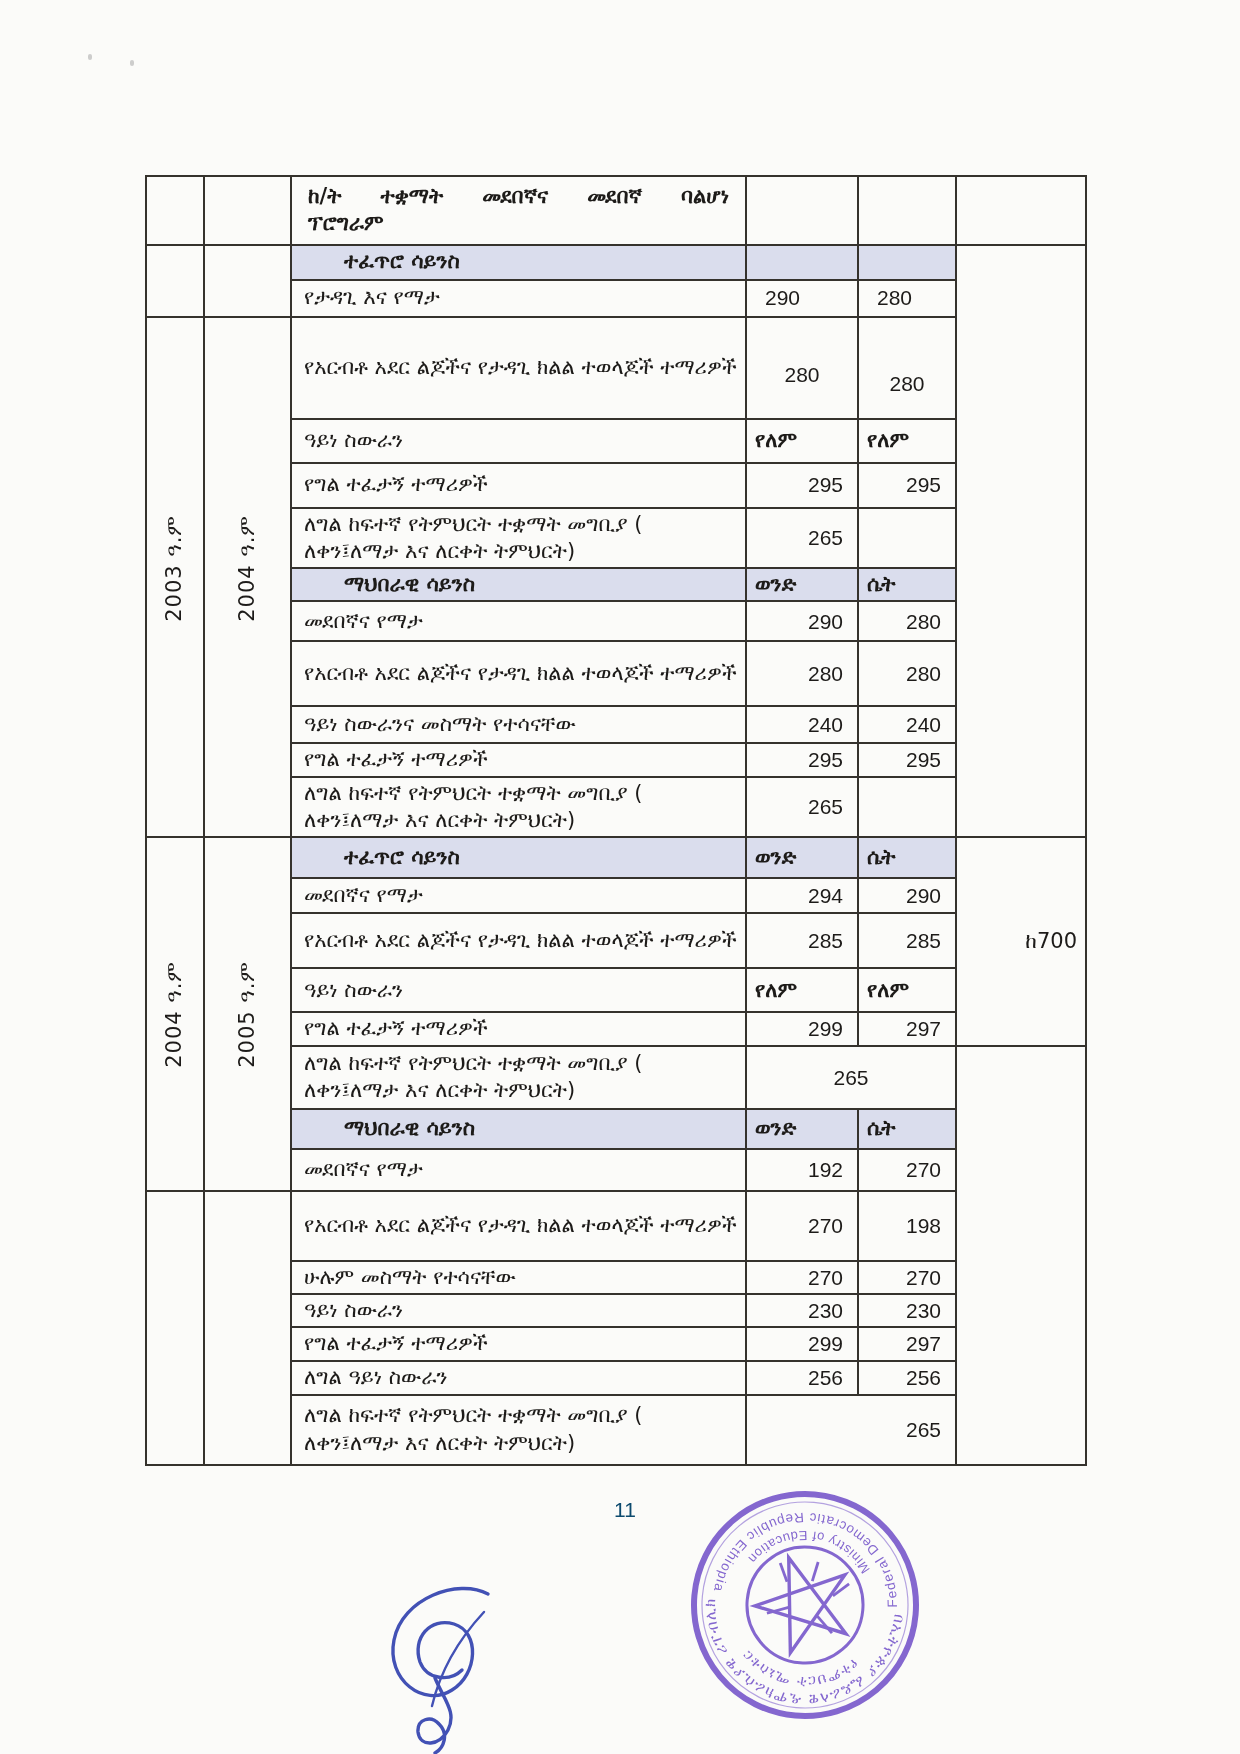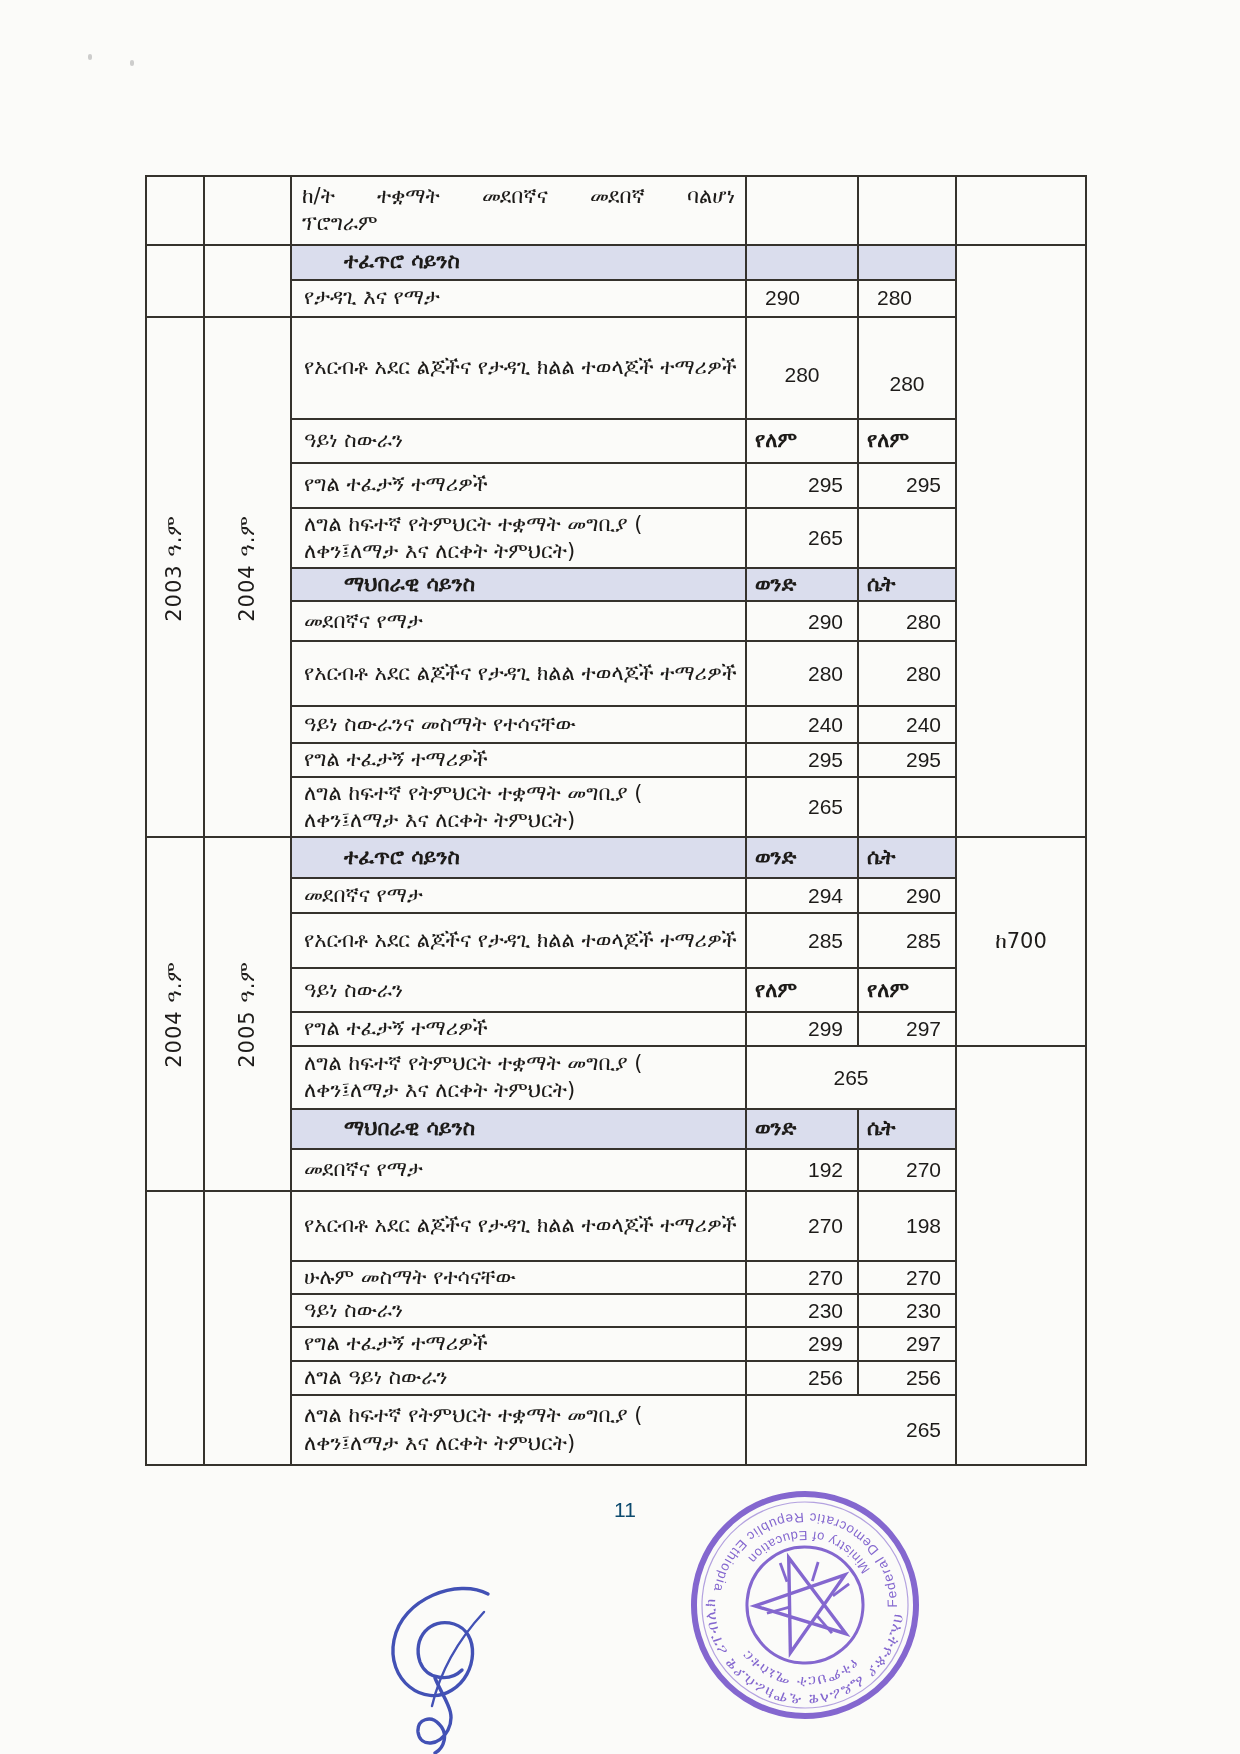--- a/index.html
+++ b/index.html
@@ -22,31 +22,31 @@
     overflow:hidden;
   }
   .num{font-size:25px;font-family:"Liberation Sans","DejaVu Sans",sans-serif;}
   .a-right{text-align:right;padding-right:14px !important;}
   .a-left{text-align:left;padding-left:18px !important;}
   .a-center{text-align:center;}
   .wordval{font-weight:bold;font-size:20px;text-align:left;padding-left:8px !important;}
   .shade{background:#dadded;}
   .sec-title{font-weight:bold;font-size:22px;padding-left:52px !important;}
   .hdr{font-weight:bold;font-size:20px;text-align:left;padding-left:8px !important;}
-  .topic{word-spacing:12px;text-align:justify;padding:6px 10px !important;}
+  .topic{word-spacing:12px;text-align:justify;padding:6px 16px !important;font-weight:bold;}
   .catcell{padding-left:12px !important;}
   .ycell{padding:0 !important;text-align:center;}
   .ycell .rot{
     writing-mode:vertical-rl;transform:rotate(180deg);
     font-size:21px;letter-spacing:1px;margin:0 auto;white-space:nowrap;
   }
   .ycell.pos-bottom{vertical-align:bottom;padding-bottom:18px !important;}
   .v-high{vertical-align:top;padding-top:16px !important;}
   .v-low{vertical-align:top;padding-top:34px !important;}
-  .rightnote{font-size:24px;text-align:center;}
+  .rightnote{font-size:24px;text-align:right;}
   
   #page-num{position:absolute;left:600px;top:1498px;width:50px;text-align:center;
     font-size:21px;font-family:"Liberation Sans",sans-serif;color:#0c4a6e;}
   #signature{position:absolute;left:338px;top:1578px;}
   #stamp{position:absolute;left:680px;top:1480px;opacity:.93;}
   .speck{position:absolute;width:4px;height:6px;border-radius:2px;background:#b9b9b9;opacity:.7;}
   #speck1{left:88px;top:54px;}
   #speck2{left:130px;top:60px;}
 </style>
 </head>

